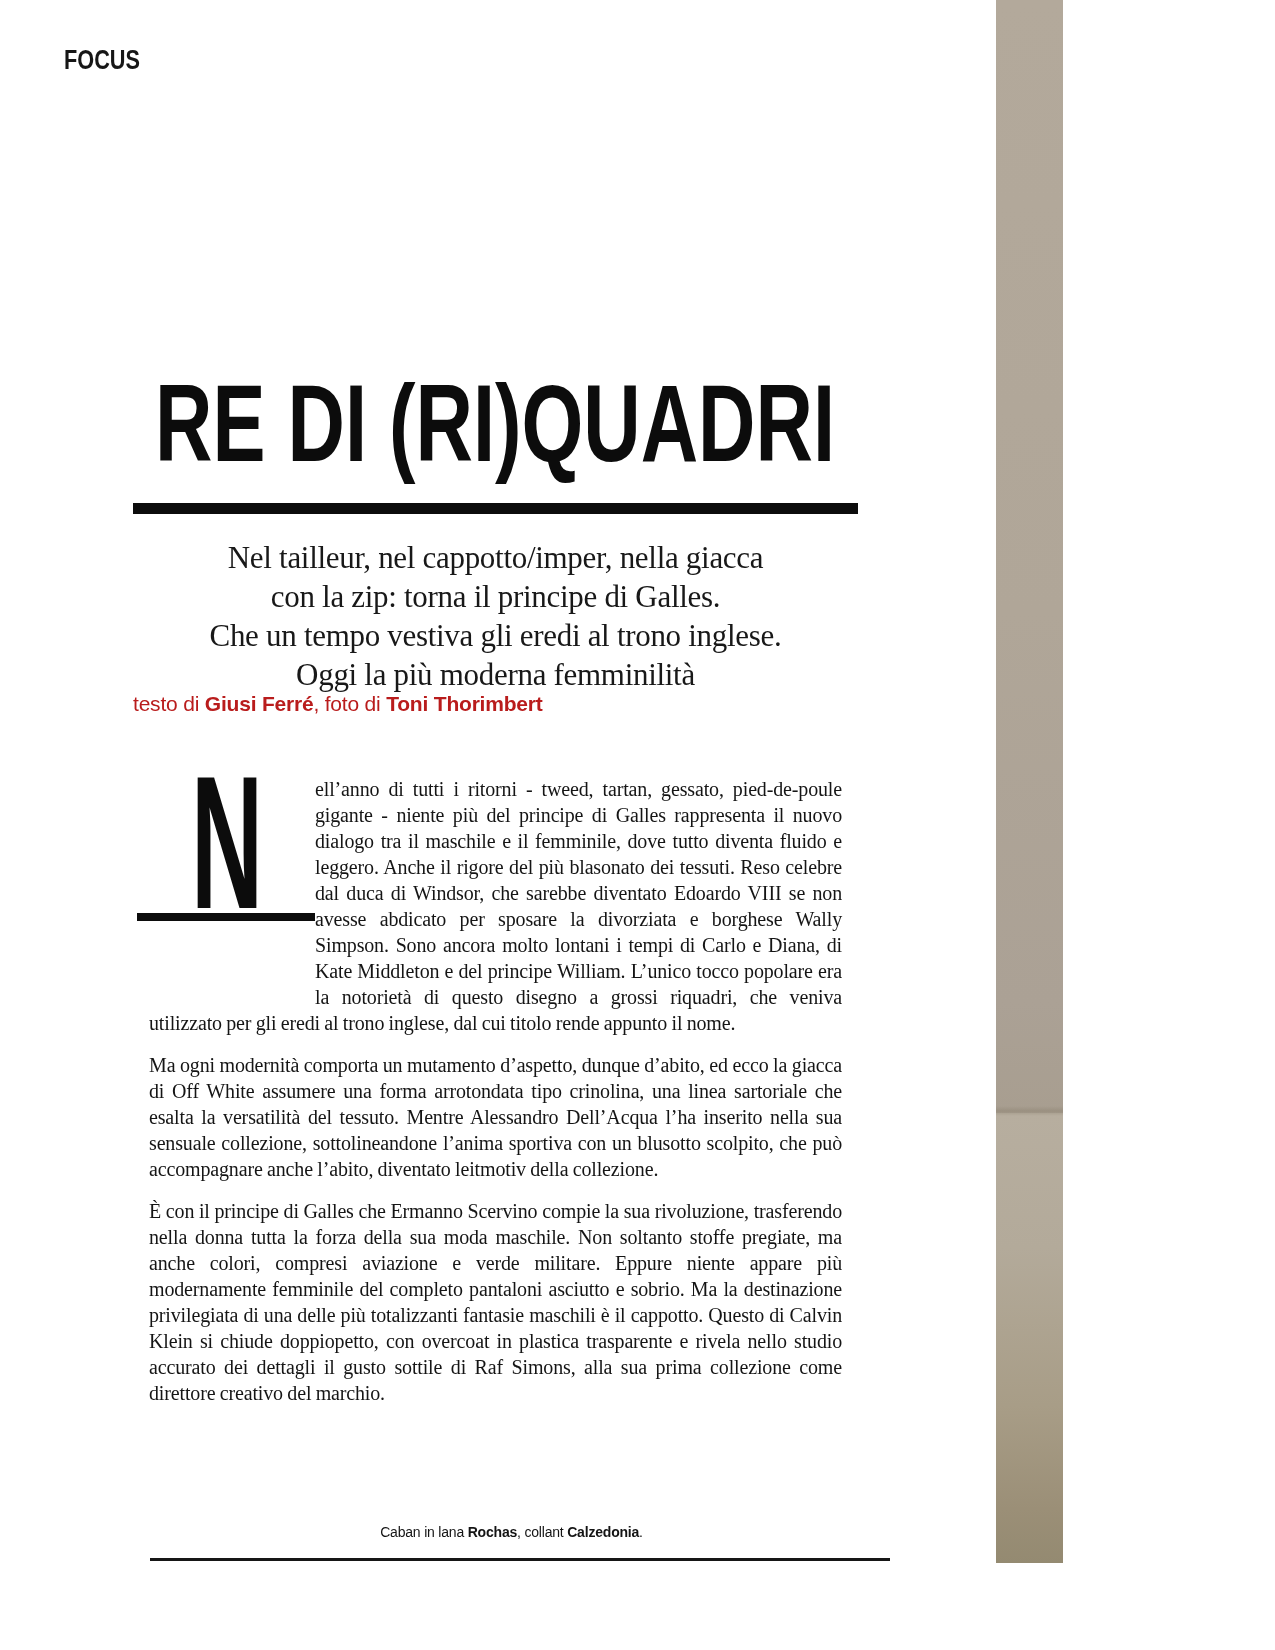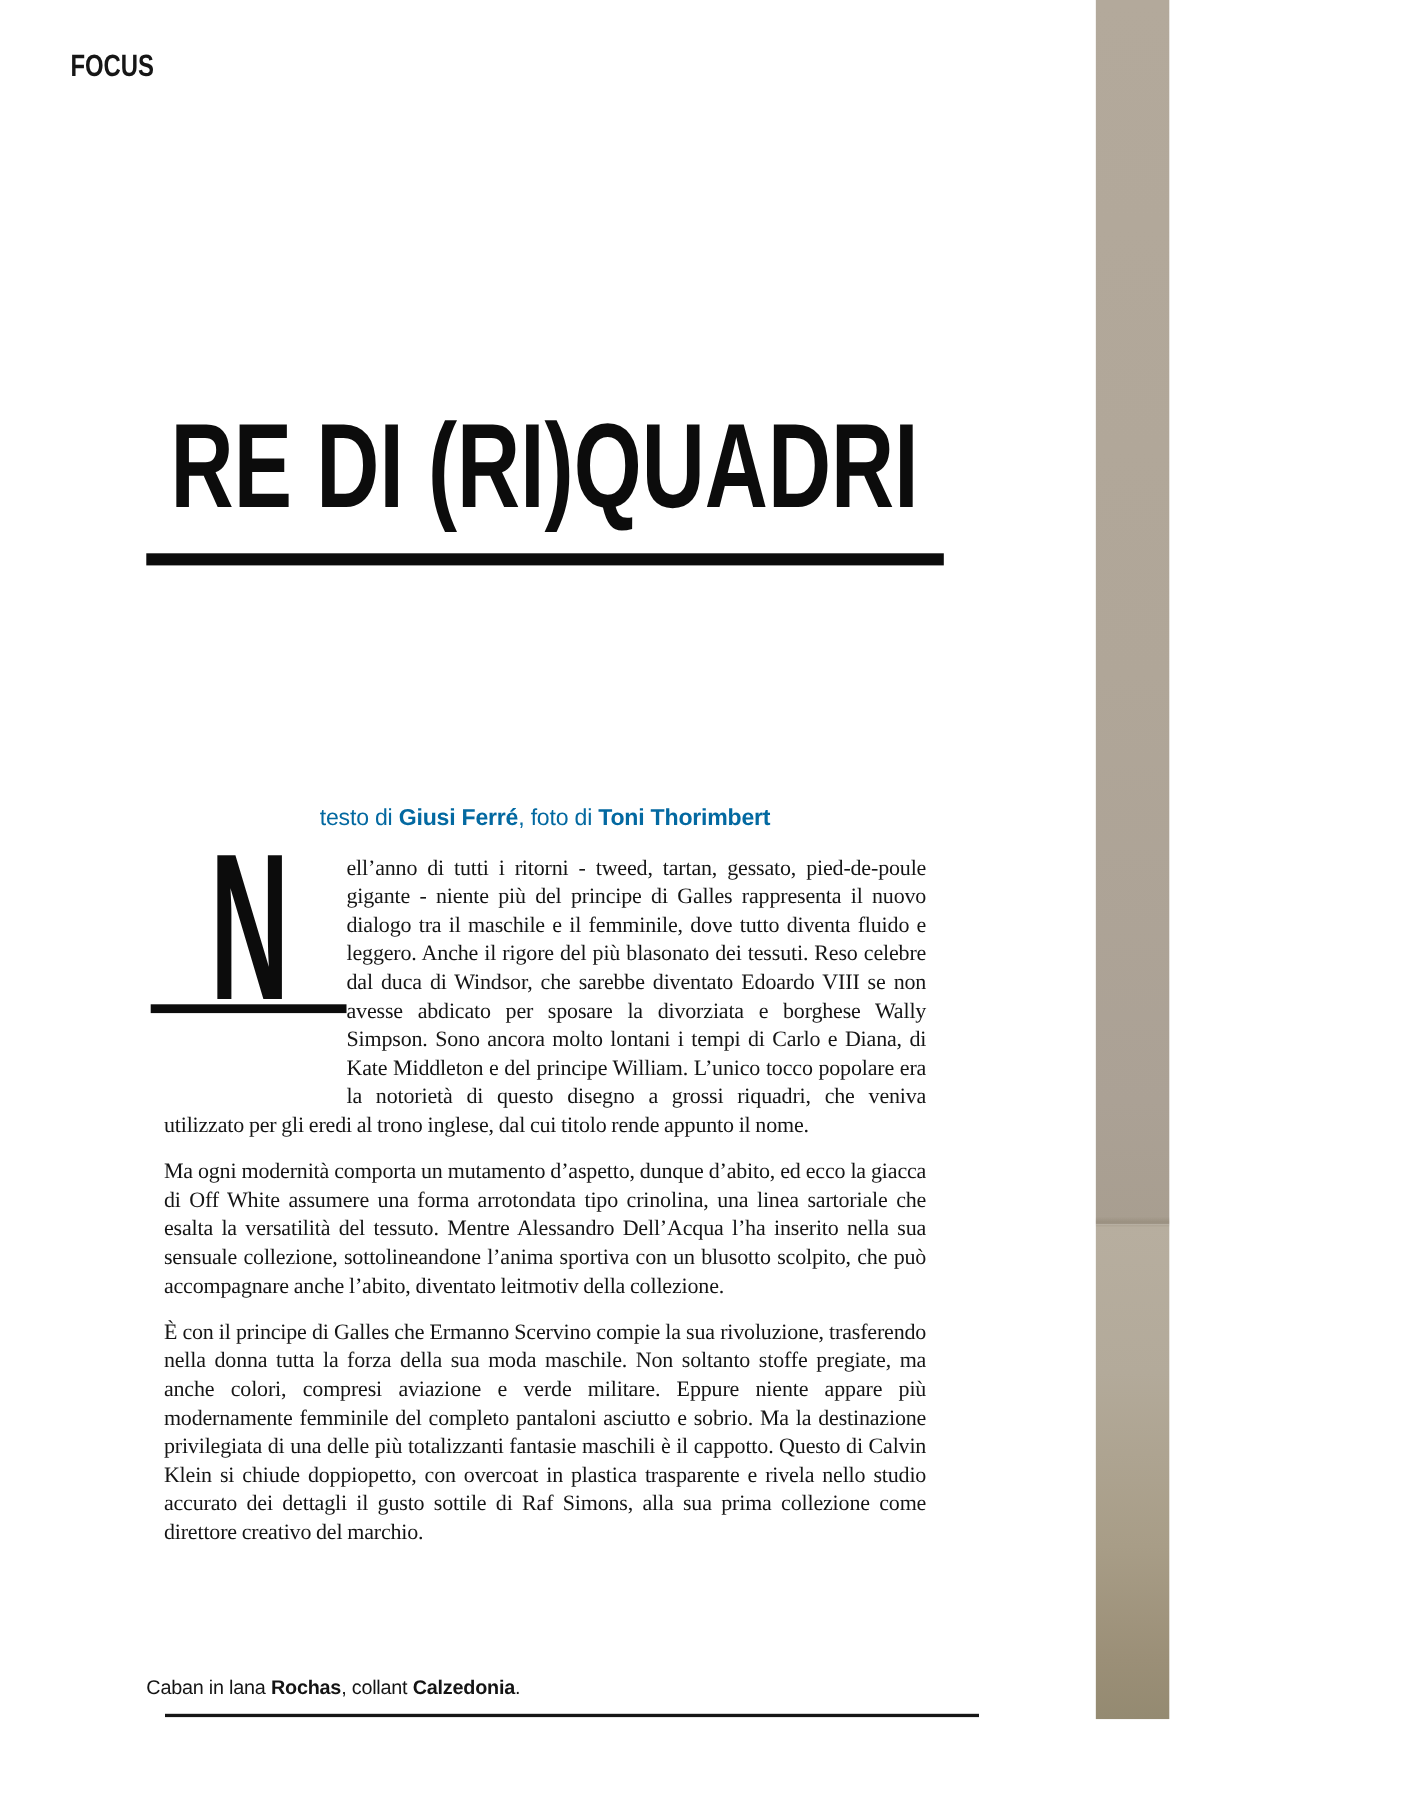--- a/index.html
+++ b/index.html
@@ -9,35 +9,35 @@
   .kicker-svg{position:absolute;left:63px;top:46px;overflow:visible;}
 
   .title-svg{position:absolute;left:133px;top:381px;overflow:hidden;}
   .title-rule{position:absolute;left:133px;top:503px;width:725px;height:11px;background:#0c0c0c;}
 
   .standfirst{position:absolute;left:133px;top:538px;width:725px;text-align:center;
               font-family:"Liberation Serif",serif;font-size:31px;line-height:39px;
               letter-spacing:-0.3px;color:#181818;}
   .standfirst div{white-space:nowrap;}
 
-  .byline{position:absolute;left:133px;top:732px;width:725px;text-align:center;
-          font-size:21px;letter-spacing:-0.2px;color:#0369a1;}
+  .byline{position:absolute;left:133px;top:692px;width:725px;
+          font-size:21px;letter-spacing:-0.2px;color:#b91c1c;}
   .byline b{font-weight:bold;}
 
   .article{position:absolute;left:133px;top:760px;width:725px;
            font-family:"Liberation Serif",serif;font-size:20px;line-height:26px;
            text-align:justify;letter-spacing:-0.15px;word-spacing:-0.5px;color:#151515;
            hyphens:auto;-webkit-hyphens:auto;}
   .article p{margin:16px;}
   .dropcap-float{float:left;width:182px;height:234px;position:relative;}
   .dropcap-svg{position:absolute;left:56px;top:8px;overflow:visible;}
   .dropcap-rule{position:absolute;left:4px;top:153px;width:178px;height:8px;background:#0c0c0c;}
 
-  .caption{position:absolute;left:133px;top:1524px;width:757px;text-align:left;
-           font-size:18px;letter-spacing:-0.2px;color:#141414;}
+  .caption{position:absolute;left:133px;top:1524px;width:757px;text-align:center;
+           font-size:14px;letter-spacing:-0.2px;color:#141414;}
   .caption b{font-weight:bold;}
   .caption-rule{position:absolute;left:150px;top:1558px;width:740px;height:3px;background:#161616;}
 
   .photo{position:absolute;left:996px;top:0;width:264px;height:1563px;overflow:hidden;}
   .photo-wall{position:absolute;left:0;top:0;width:100%;height:1113px;
               background:linear-gradient(180deg,#b3a99b 0%,#b0a698 55%,#aba195 90%,#a89e90 100%);}
   .photo-seam{position:absolute;left:0;top:1106px;width:100%;height:10px;
               background:linear-gradient(180deg,rgba(134,124,106,0) 0%,rgba(134,124,106,0.40) 50%,rgba(134,124,106,0) 100%);}
   .photo-floor{position:absolute;left:0;top:1113px;width:100%;height:450px;
                background:linear-gradient(180deg,#b7ae9f 0%,#b3aa9a 30%,#a89d87 65%,#9b8f77 88%,#948a71 100%);}
@@ -51,20 +51,26 @@
 
   <svg class="kicker-svg" width="90" height="30">
     <text x="1" y="23" font-family="Liberation Sans, sans-serif" font-size="28" font-weight="bold" fill="#161616" textLength="76" lengthAdjust="spacingAndGlyphs">FOCUS</text>
   </svg>
 
   <svg class="title-svg" width="725" height="120">
     <text x="22" y="80" font-family="Liberation Sans, sans-serif" font-size="109" font-weight="bold" fill="#0c0c0c" textLength="680" lengthAdjust="spacingAndGlyphs">RE DI (RI)QUADRI</text>
   </svg>
   <div class="title-rule"></div>
 
+  <div class="standfirst">
+    <div>Nel tailleur, nel cappotto/imper, nella giacca</div>
+    <div>con la zip: torna il principe di Galles.</div>
+    <div>Che un tempo vestiva gli eredi al trono inglese.</div>
+    <div>Oggi la più moderna femminilità</div>
+  </div>
 
   <div class="byline"><span>testo di </span><b>Giusi Ferré</b><span>, foto di </span><b>Toni Thorimbert</b></div>
 
   <div class="article" lang="it">
     <div class="dropcap-float">
       <svg class="dropcap-svg" width="76" height="150">
         <text x="2" y="140" font-family="Liberation Sans, sans-serif" font-size="190" font-weight="bold" fill="#0c0c0c" textLength="72" lengthAdjust="spacingAndGlyphs">N</text>
       </svg>
       <div class="dropcap-rule"></div>
     </div>

